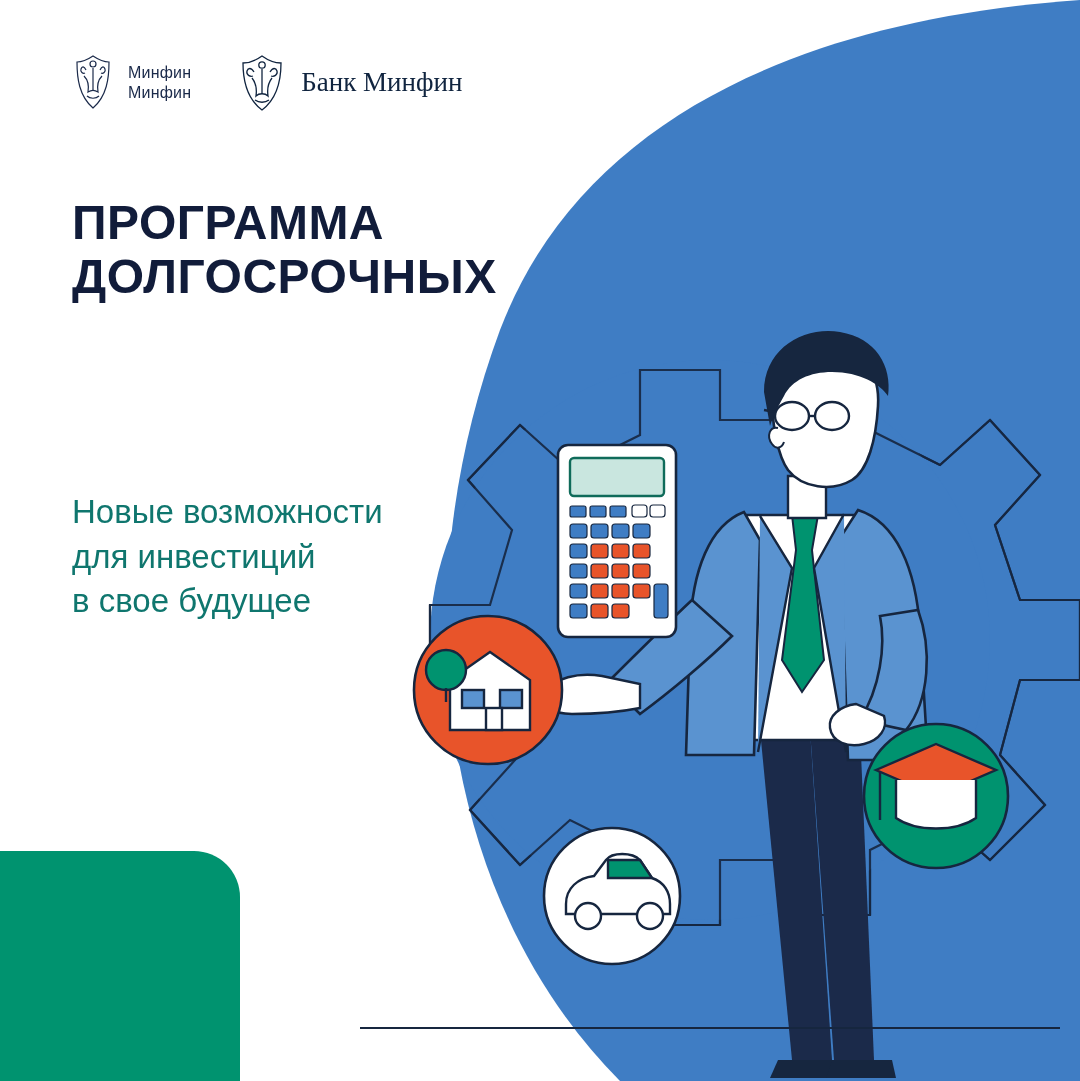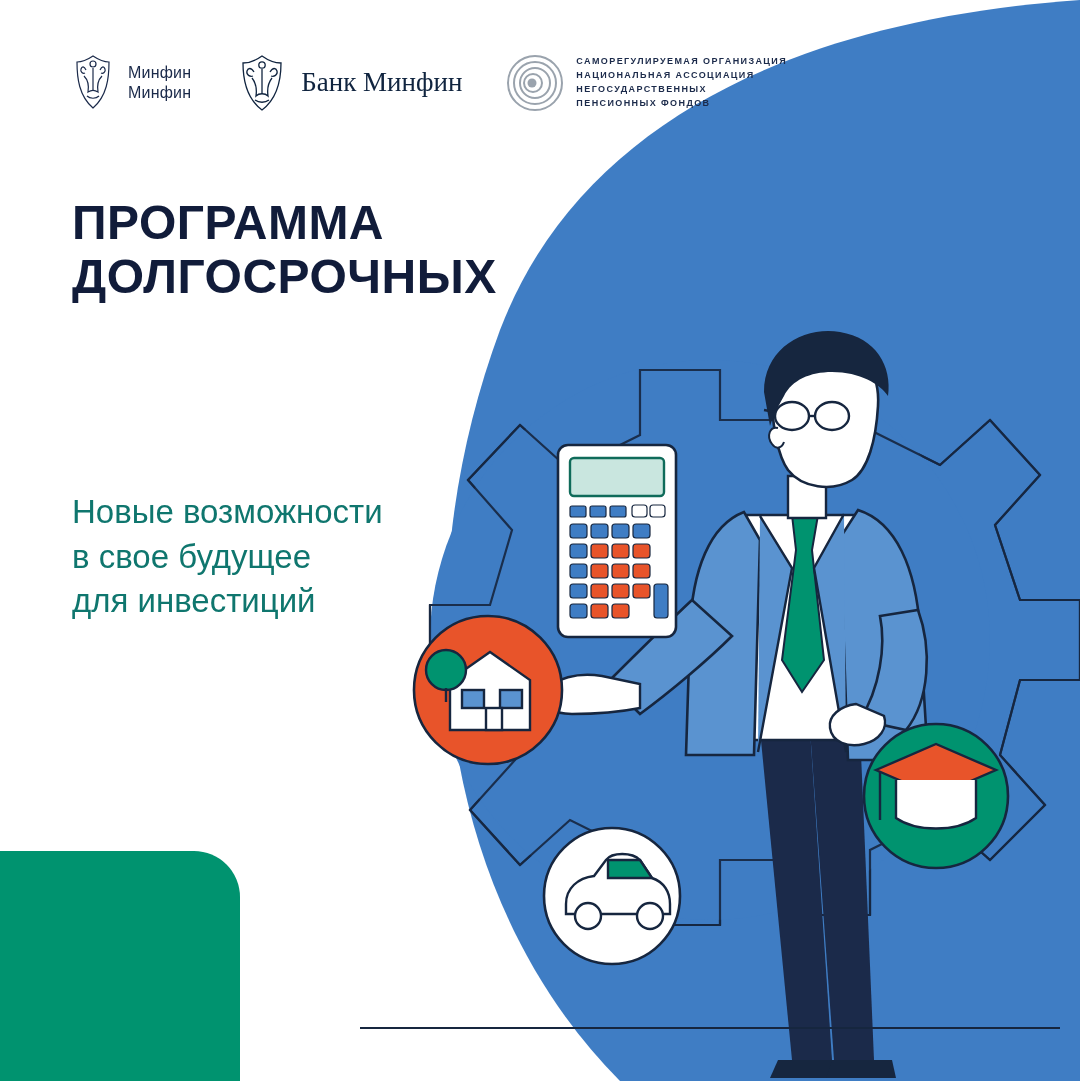--- a/index.html
+++ b/index.html
@@ -300,42 +300,27 @@
           <path d="M35 20 C 38 15 41 16 42 19 C 43 23 39 25 36 24"></path>
           <path d="M27 17 L27 42"></path>
           <path d="M17 26 C 21 31 22 37 21 44 C 24 41 30 41 33 44 C 32 37 33 31 37 26"></path>
           <circle cx="27" cy="13" r="3.2"></circle>
           <path d="M20 48 C 24 51 30 51 34 48"></path>
         </g>
       </svg>
       <div class="logo-text logo-cbr-text">Банк Минфин</div>
     </div>
 
-    <div class="logo-block">
-      <svg width="58" height="58" viewBox="0 0 58 58">
-        <g stroke="#9aa3ad" fill="none" stroke-width="2">
-          <circle cx="29" cy="29" r="27"></circle>
-          <circle cx="29" cy="29" r="21"></circle>
-          <circle cx="29" cy="29" r="15"></circle>
-          <circle cx="27" cy="29" r="9"></circle>
-          <circle cx="26" cy="29" r="4.5" fill="#9aa3ad" stroke="none"></circle>
-        </g>
-      </svg>
-      <div class="logo-text logo-napf-text">САМОРЕГУЛИРУЕМАЯ ОРГАНИЗАЦИЯ
-НАЦИОНАЛЬНАЯ  АССОЦИАЦИЯ
-НЕГОСУДАРСТВЕННЫХ
-ПЕНСИОННЫХ  ФОНДОВ</div>
-    </div>
 
   </div>
 
   <div class="headline">
     <div class="line">ПРОГРАММА</div>
     <div class="line">ДОЛГОСРОЧНЫХ</div>
   </div>
 
   <div class="subhead">
     <div class="line">Новые возможности</div>
+    <div class="line">для инвестиций</div>
     <div class="line">в свое будущее</div>
-    <div class="line">для инвестиций</div>
   </div>
 
 </div>
 
 </body></html>

